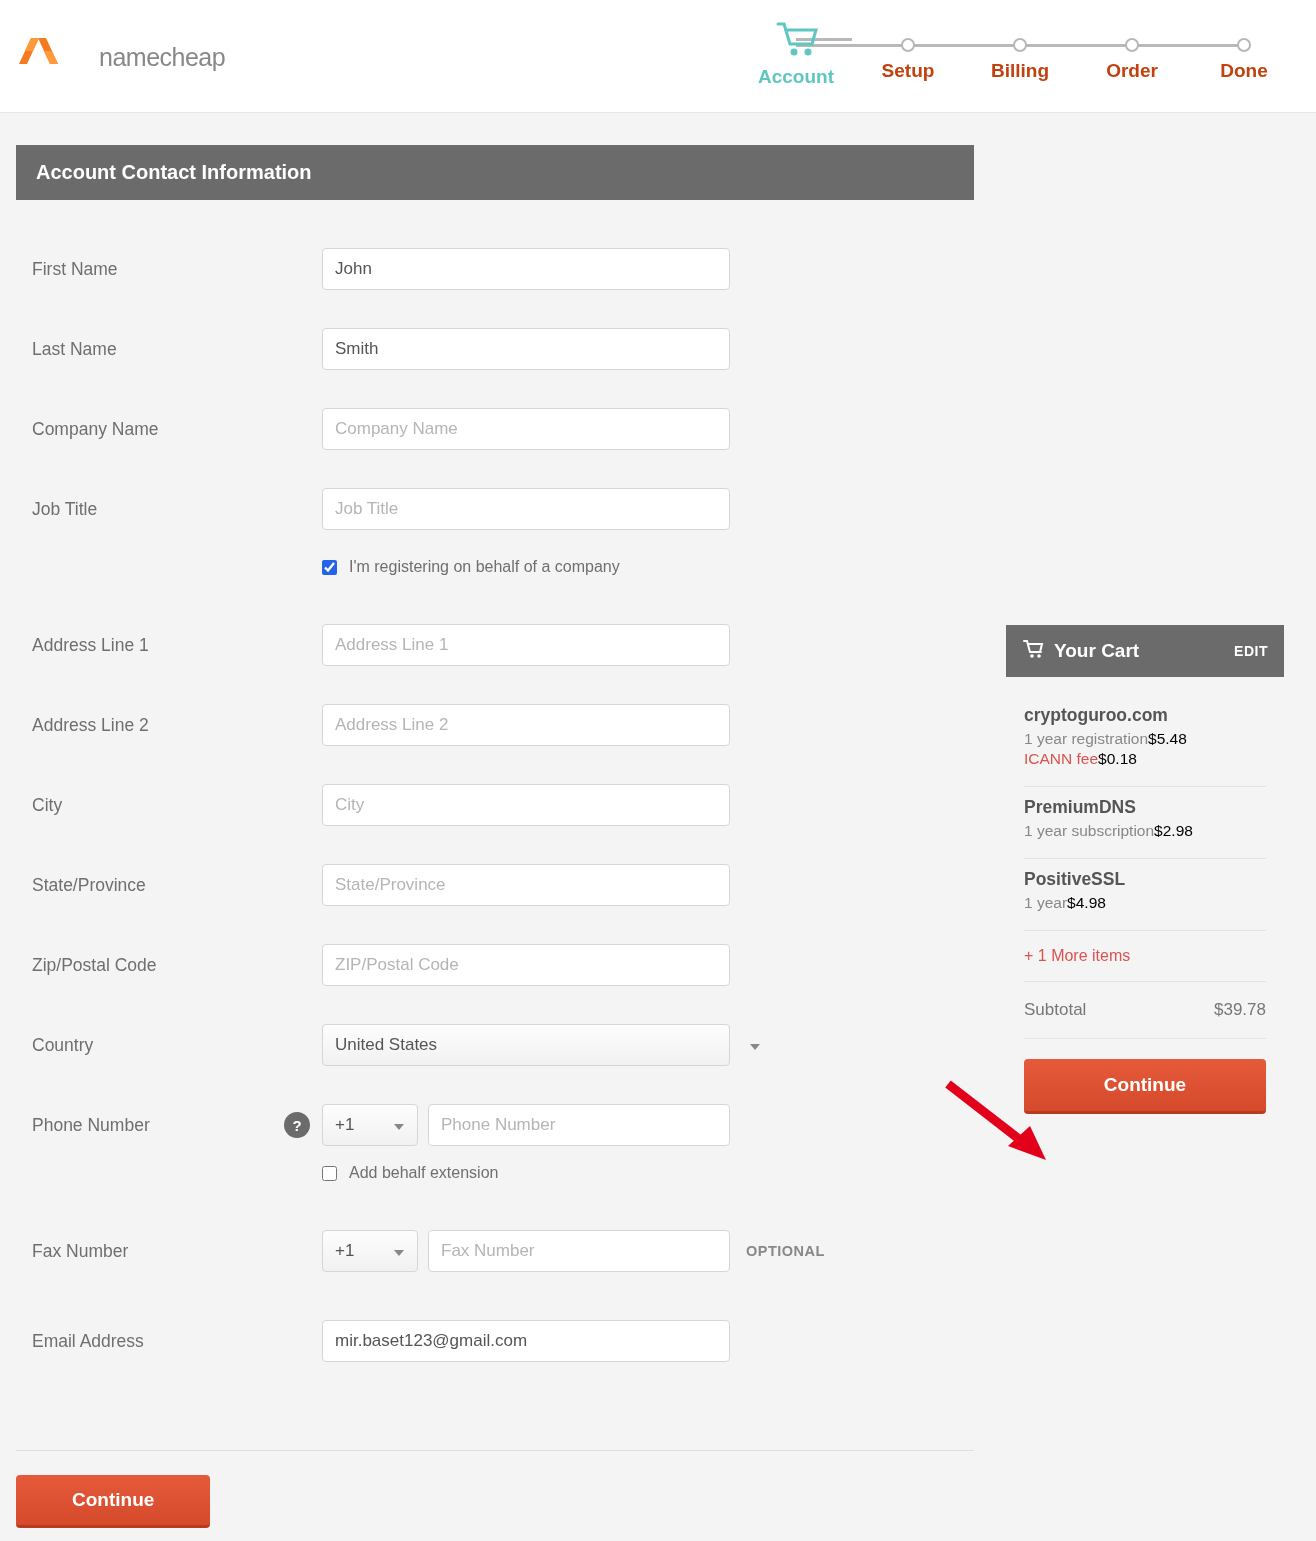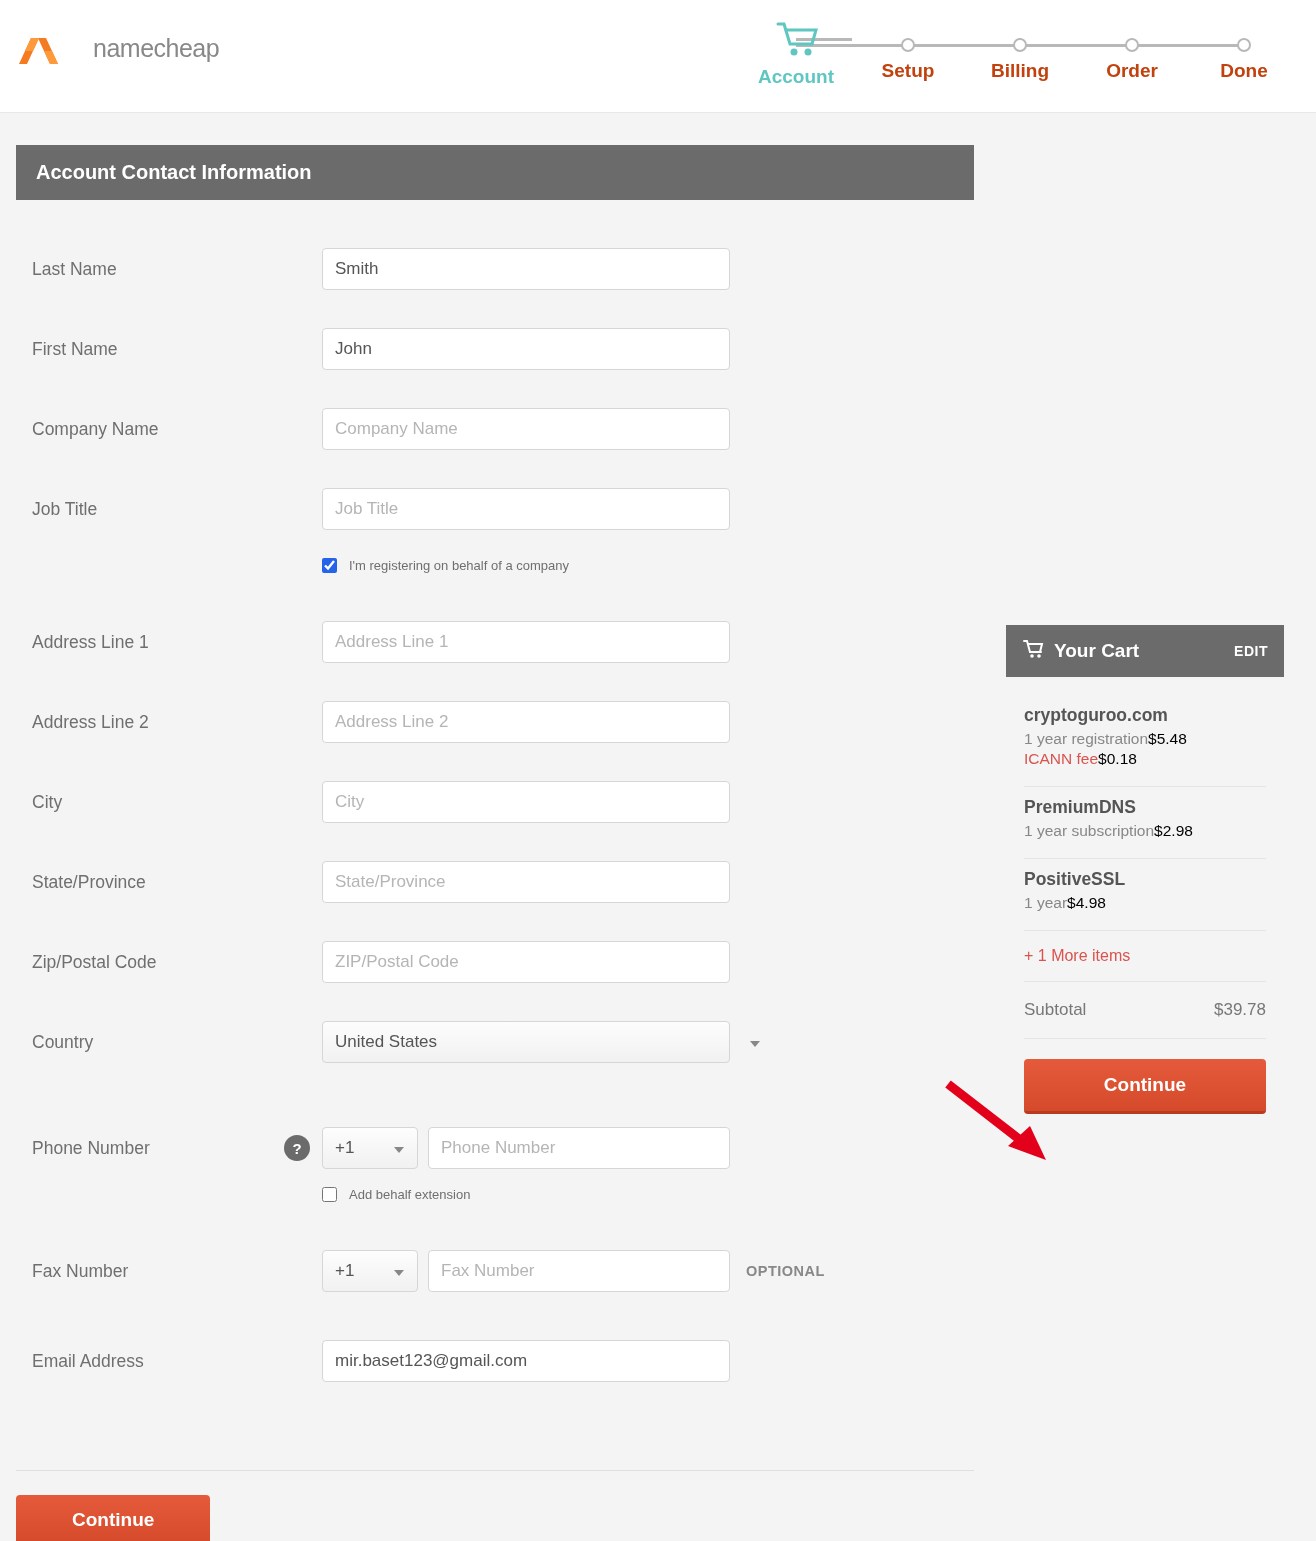--- a/index.html
+++ b/index.html
@@ -1,20 +1,20 @@
 <!DOCTYPE html>
 <html><head>
 <meta charset="utf-8">
 <style>
   * { box-sizing: border-box; margin: 0; padding: 0; }
   body { font-family: -apple-system, BlinkMacSystemFont, "Segoe UI", Arial, sans-serif; background: #fff; width: 1316px; height: 1541px; position: relative; }
   
   
   .header { display: flex; align-items: center; justify-content: space-between; padding: 18px 16px 24px 16px; border-bottom: 1px solid #e8e8e8; }
-  .logo { display: flex; align-items: flex-start; gap: 17px; }
+  .logo { display: flex; align-items: flex-end; gap: 23px; }
   .logo-mark svg { width: 60px; height: 34px; }
   .logo-text { color: #888; font-size: 25px; font-weight: 400; letter-spacing: -0.5px; }
   
   
   .stepper { display: flex; align-items: center; position: relative; }
   .step { display: flex; flex-direction: column; align-items: center; position: relative; width: 112px; }
   .step:first-child { width: 112px; }
   .step-circle { width: 14px; height: 14px; border-radius: 50%; background: #fff; border: 2.5px solid #b8b8b8; z-index: 2; margin-top: 14px; }
   .step-icon { margin-top: 0; z-index: 2; }
   .step-icon svg { width: 48px; height: 40px; }
@@ -41,21 +41,21 @@
   
   .form-row { display: flex; align-items: center; margin-bottom: 38px; }
   .form-row.tight { margin-bottom: 28px; }
   .form-label { width: 292px; font-size: 17.5px; color: #6f6f6f; font-weight: 500; padding-left: 2px; position: relative; }
   .form-control { width: 408px; height: 42px; border: 1px solid #d6d6d6; border-radius: 4px; background: #fff; padding: 0 12px; font-size: 17px; color: #555; }
   .form-control::placeholder { color: #b5b5b5; }
   
   .checkbox-row { display: flex; align-items: center; margin-left: 292px; margin-bottom: 48px; gap: 12px; }
   .checkbox-row.sm-gap { margin-bottom: 48px; margin-top: -10px; }
   .checkbox-row input { width: 15px; height: 15px; accent-color: #2563eb; }
-  .checkbox-row label { font-size: 13px; color: #6f6f6f; font-weight: 500; }
+  .checkbox-row label { font-size: 16px; color: #6f6f6f; font-weight: 500; }
   
   .select-wrap { position: relative; width: 452px; }
   .select-wrap .form-control { background: linear-gradient(#fdfdfd, #f1f1f1); cursor: pointer; padding-right: 36px; }
   .select-caret { position: absolute; right: 14px; top: 50%; transform: translateY(-50%); pointer-events: none; }
   
   .phone-group { display: flex; gap: 10px; align-items: center; }
   .cc-select { width: 96px; position: relative; }
   .cc-select .form-control { width: 96px; background: linear-gradient(#fdfdfd, #f1f1f1); padding-right: 30px; }
   .phone-input { width: 302px; }
   
@@ -141,27 +141,27 @@
   </div>
 </div>
 
 <div class="page">
   <div class="main-col">
     <div class="panel">
       <div class="panel-header">Account Contact Information</div>
       <div class="panel-body">
 
         <div class="form-row">
+          <div class="form-label">First Name</div>
+          <input class="form-control" value="John" style="">
+        </div>
+
+        <div class="form-row">
           <div class="form-label">Last Name</div>
           <input class="form-control" value="Smith" style="">
-        </div>
-
-        <div class="form-row">
-          <div class="form-label">First Name</div>
-          <input class="form-control" value="John" style="">
         </div>
 
         <div class="form-row">
           <div class="form-label">Company Name</div>
           <input class="form-control" placeholder="Company Name" style="">
         </div>
 
         <div class="form-row tight">
           <div class="form-label">Job Title</div>
           <input class="form-control" placeholder="Job Title" style="">
@@ -190,21 +190,21 @@
         <div class="form-row">
           <div class="form-label">State/Province</div>
           <input class="form-control" placeholder="State/Province" style="">
         </div>
 
         <div class="form-row">
           <div class="form-label">Zip/Postal Code</div>
           <input class="form-control" placeholder="ZIP/Postal Code" style="">
         </div>
 
-        <div class="form-row" style="margin-bottom:64px;">
+        <div class="form-row" style="margin-bottom:38px;">
           <div class="form-label">Country</div>
           <div class="select-wrap">
             <input class="form-control" readonly="" value="United States" style="">
             <span class="select-caret">
               <svg width="10" height="6">
                   <path d="M0 0 L5 6 L10 0 Z" fill="#888"></path>
                 </svg>
             </span>
           </div>
         </div>

